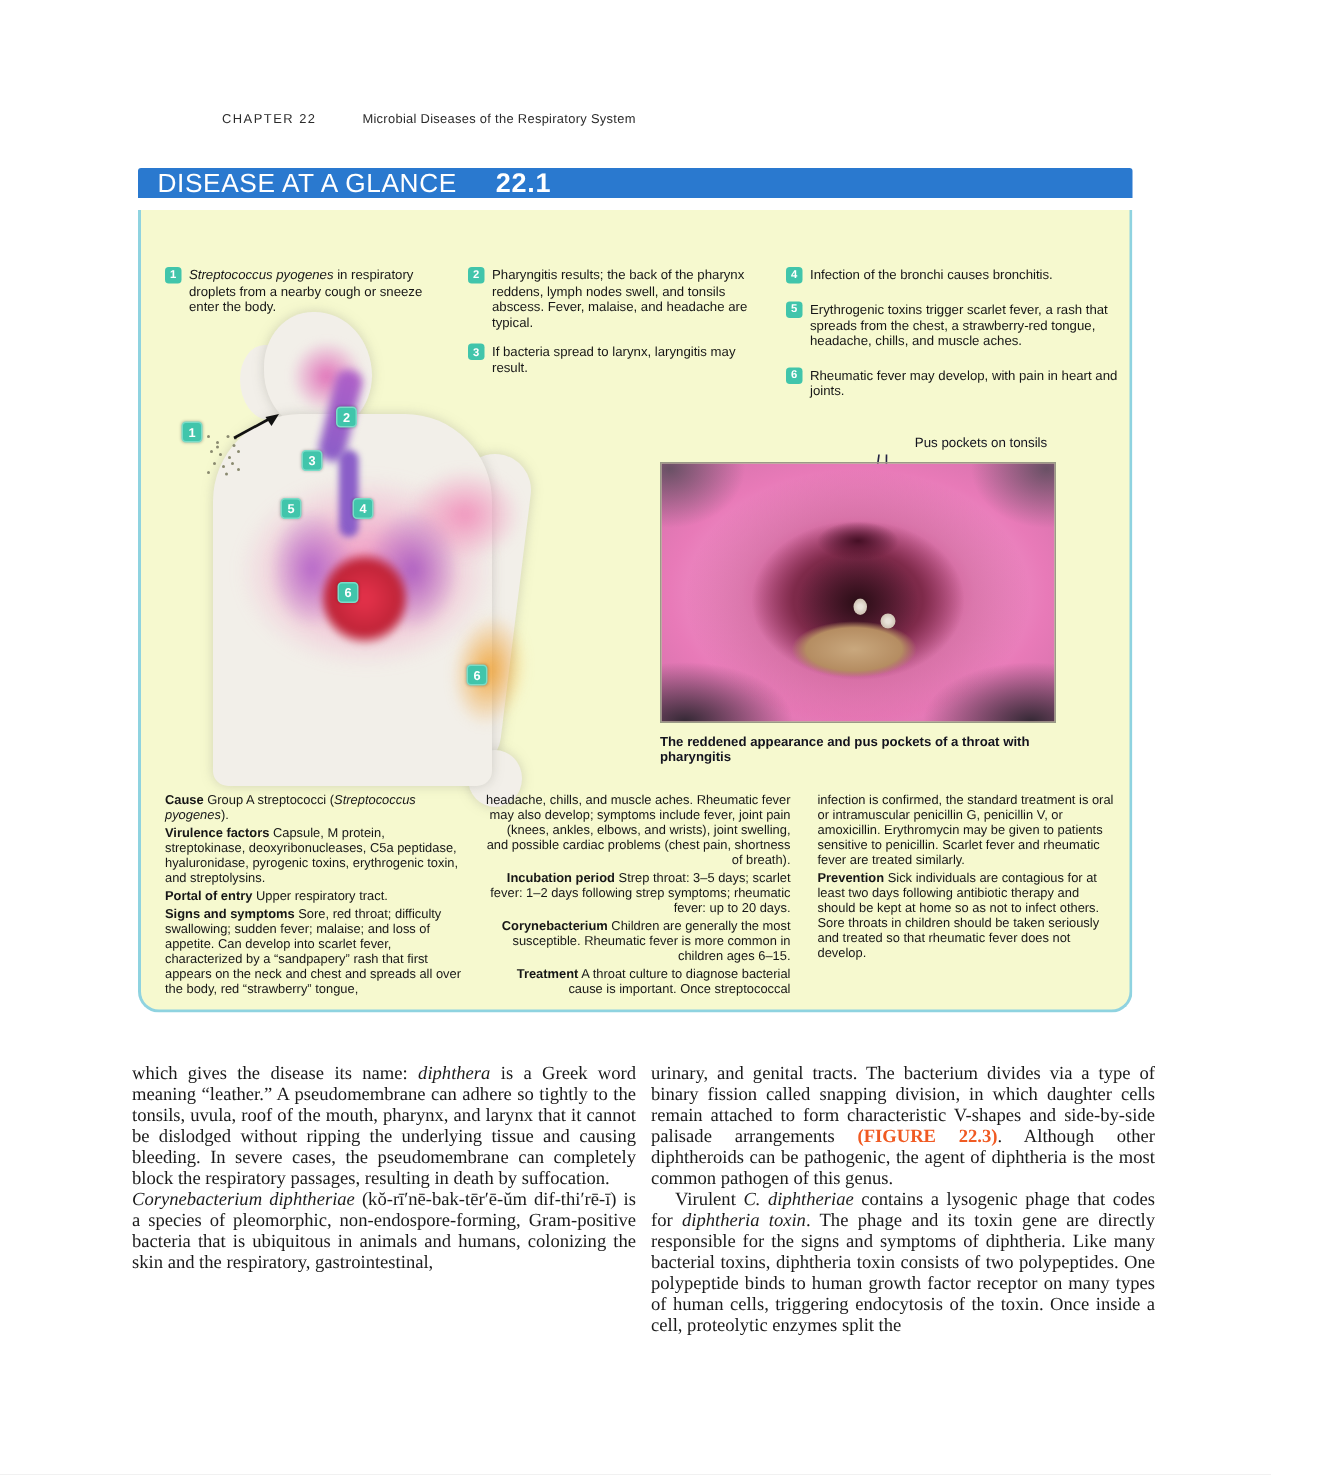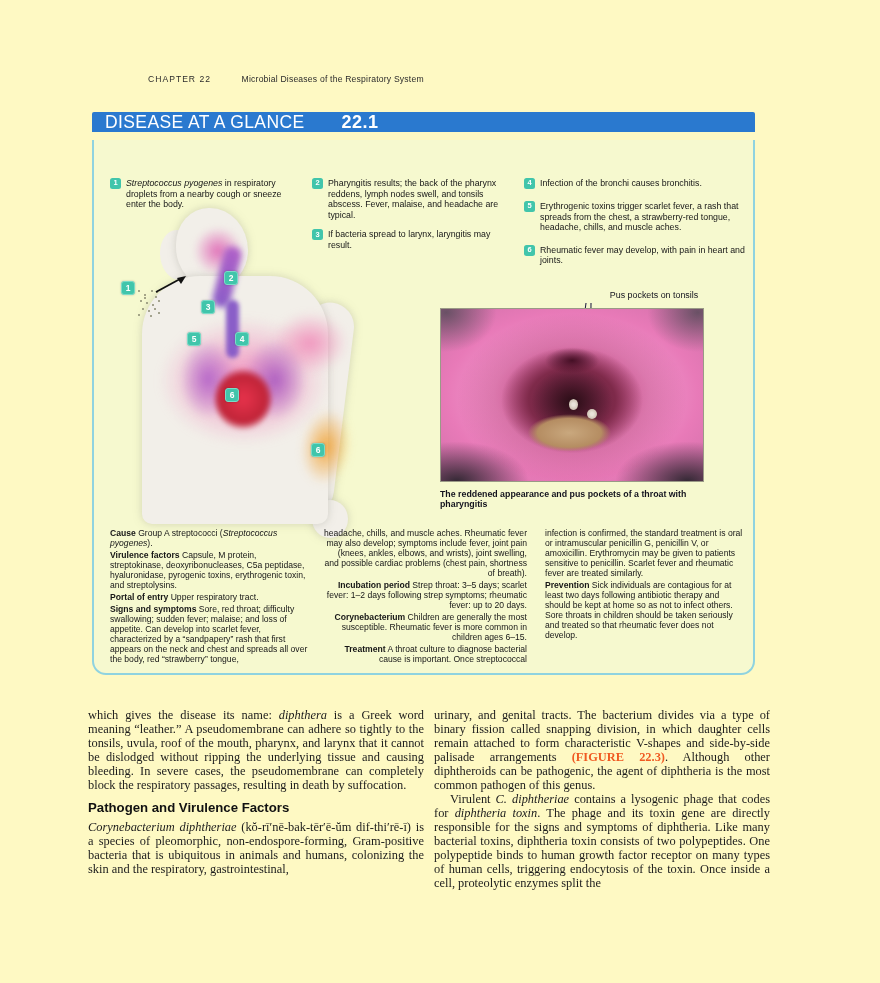--- a/index.html
+++ b/index.html
@@ -1,24 +1,24 @@
 <!DOCTYPE html>
 <html><head>
 <meta charset="utf-8">
 <style>
   html,body{margin:0;padding:0;background:#e8e8e8;}
-  .page{position:relative;width:880px;height:983px;background:#fef9c3;overflow:hidden;
+  .page{position:relative;width:880px;height:983px;background:#ffffff;overflow:hidden;
         font-family:"Liberation Sans",sans-serif;color:#1a1a1a;}
   
   .running-head{position:absolute;left:148px;top:74px;font-size:8.6px;color:#2b2b2b;letter-spacing:.2px;}
   .running-head .chap{margin-right:28px;letter-spacing:1px;}
   
   .feature-box{position:absolute;left:92px;top:112px;width:663px;height:563px;}
   .banner{position:absolute;left:0;top:0;right:0;height:20px;background:#2a79cf;color:#fff;
-          display:flex;align-items:center;padding-left:13px;box-sizing:border-box;border-radius:2px 2px 0 0;gap:11px;}
+          display:flex;align-items:center;padding-left:13px;box-sizing:border-box;border-radius:2px 2px 0 0;}
   .banner .btitle{font-size:17.5px;letter-spacing:.4px;font-weight:400;}
   .banner .bnum{font-size:18px;font-weight:bold;margin-left:26px;letter-spacing:.5px;}
   .box-body{position:absolute;left:0;top:28px;right:0;bottom:0;background:#f6f9cf;
             border:2px solid #8fd3e0;border-top:none;border-radius:0 0 14px 14px;box-sizing:border-box;}
   .disease-title{position:absolute;left:14px;top:7px;font-size:13.5px;font-weight:bold;color:#2e9b40;}
   
   .steps-col{position:absolute;font-size:8.8px;line-height:10.6px;color:#161616;}
   .col1{left:16px;top:38px;width:192px;}
   .col2{left:218px;top:38px;width:198px;}
   .col3{left:430px;top:38px;width:222px;}
@@ -213,21 +213,20 @@
       </div>
       <div class="details-col d3">
         <p><span>infection is confirmed, the standard treatment is oral or intramuscular penicillin G, penicillin V, or amoxicillin. Erythromycin may be given to patients sensitive to penicillin. Scarlet fever and rheumatic fever are treated similarly.</span></p>
         <p><span class="seg-b">Prevention</span><span> Sick individuals are contagious for at least two days following antibiotic therapy and should be kept at home so as not to infect others. Sore throats in children should be taken seriously and treated so that rheumatic fever does not develop.</span></p>
       </div>
     </div>
   </div>
 
   <div class="article-col a-left">
     <p><span>which gives the disease its name: </span><span class="seg-i">diphthera</span><span> is a Greek word meaning “leather.” A pseudomembrane can adhere so tightly to the tonsils, uvula, roof of the mouth, pharynx, and larynx that it cannot be dislodged without ripping the underlying tissue and causing bleeding. In severe cases, the pseudomembrane can completely block the respiratory passages, resulting in death by suffocation.</span></p>
-    <p class="section-heading">Pathogen and Virulence Factors</p>
     <p><span class="seg-i">Corynebacterium diphtheriae</span><span> (kŏ-rī′nē-bak-tēr′ē-ŭm dif-thi′rē-ī) is a species of pleomorphic, non-endospore-forming, Gram-positive bacteria that is ubiquitous in animals and humans, colonizing the skin and the respiratory, gastrointestinal,</span></p>
   </div>
   <div class="article-col a-right">
     <p><span>urinary, and genital tracts. The bacterium divides via a type of binary fission called snapping division, in which daughter cells remain attached to form characteristic V-shapes and side-by-side palisade arrangements </span><span class="seg-ref">(FIGURE 22.3)</span><span>. Although other diphtheroids can be pathogenic, the agent of diphtheria is the most common pathogen of this genus.</span></p>
     <p class="indent"><span>Virulent </span><span class="seg-i">C. diphtheriae</span><span> contains a lysogenic phage that codes for </span><span class="seg-i">diphtheria toxin</span><span>. The phage and its toxin gene are directly responsible for the signs and symptoms of diphtheria. Like many bacterial toxins, diphtheria toxin consists of two polypeptides. One polypeptide binds to human growth factor receptor on many types of human cells, triggering endocytosis of the toxin. Once inside a cell, proteolytic enzymes split the</span></p>
   </div>
 
 </div>
 
 </body></html>

